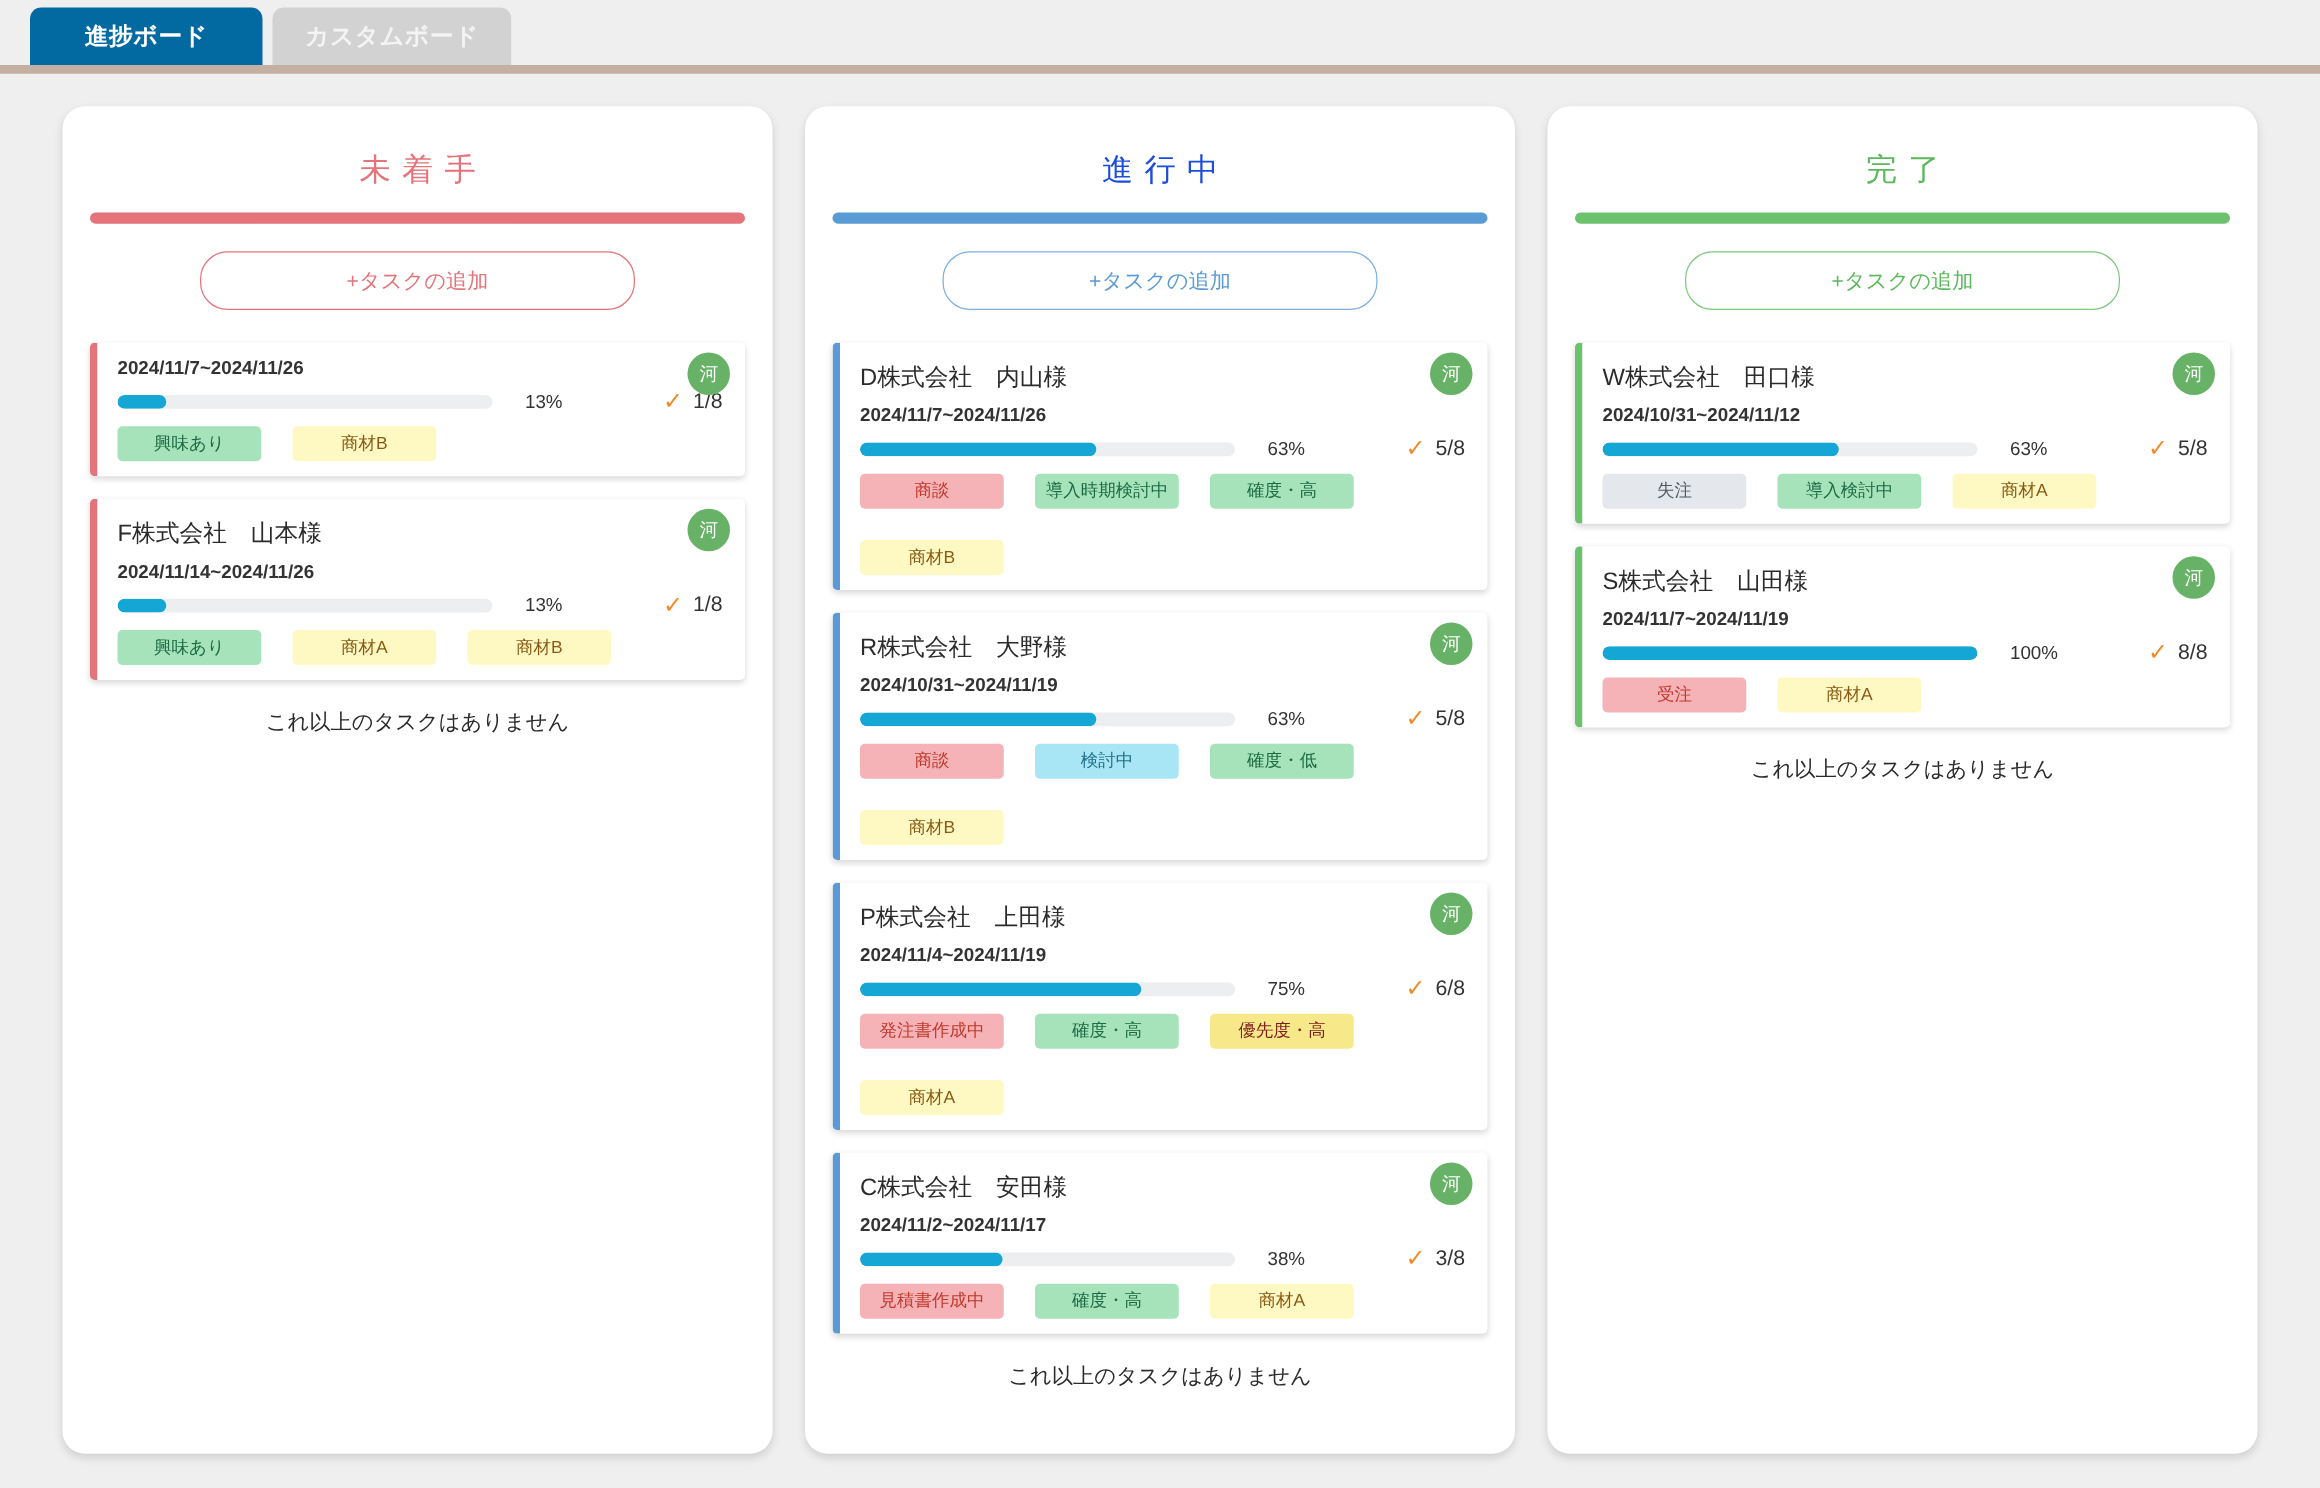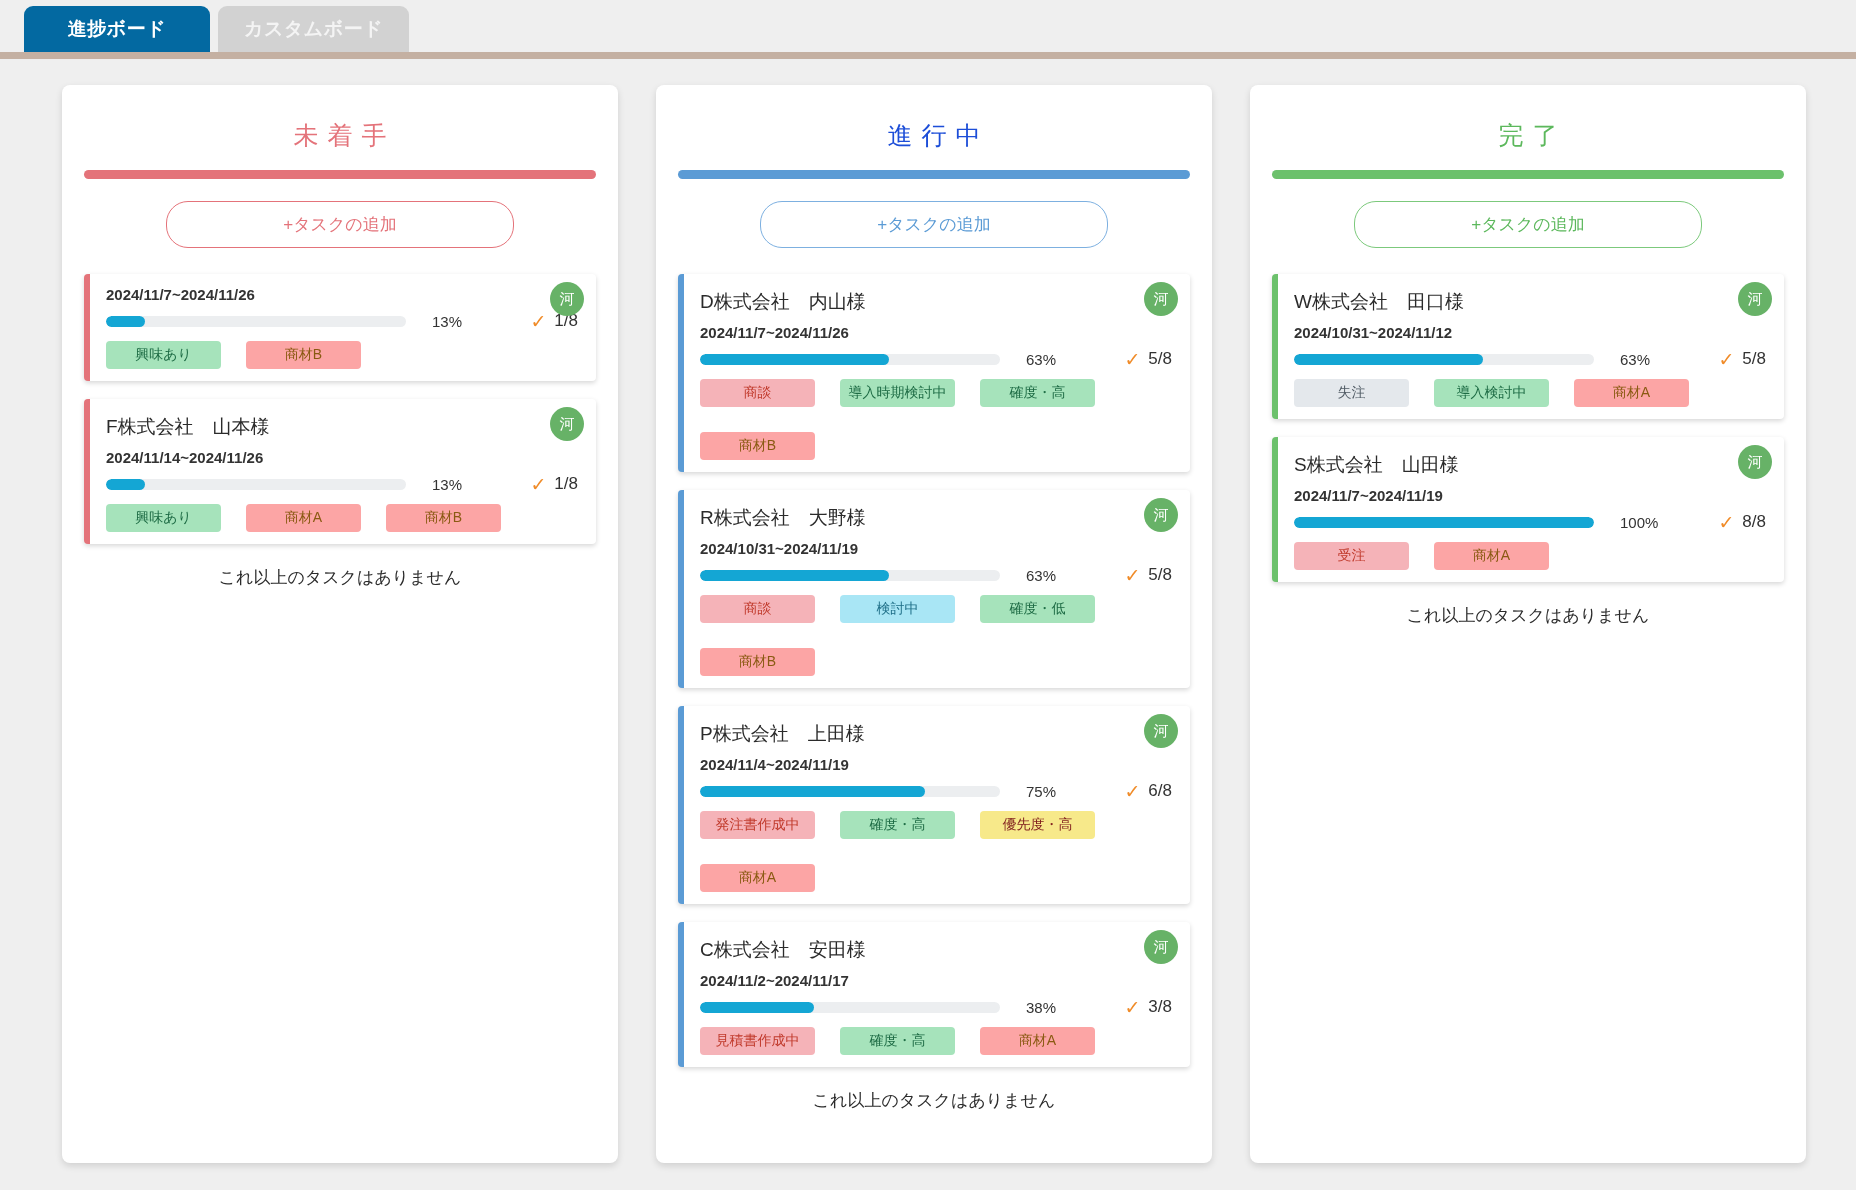--- a/index.html
+++ b/index.html
@@ -60,27 +60,26 @@
   .board {
     display: flex;
     gap: 26px;
     padding: 26px 50px 0 50px;
     box-sizing: border-box;
     height: calc(1190px - 59px);
   }
   .column {
     flex: 1 1 0;
     background: #ffffff;
-    border-radius: 8px;
+    border-radius: 18px;
     box-shadow: 0 3px 7px rgba(0,0,0,0.13);
     padding: 26px 22px 20px 22px;
     box-sizing: border-box;
     height: 1078px;
     overflow: hidden;
-    margin-left: 12px;
   }
   .col-title {
     text-align: center;
     font-size: 25px;
     letter-spacing: 9px;
     text-indent: 9px;
     font-weight: normal;
     margin: 8px 0 18px 0;
   }
   .col-bar {
@@ -92,21 +91,21 @@
     display: block;
     width: 348px;
     margin: 0 auto 26px auto;
     padding: 11px 0;
     text-align: center;
     font-size: 17px;
     border-radius: 22px;
     background: #ffffff;
     cursor: pointer;
     box-sizing: border-box;
-    font-family: Liberation Sans, sans-serif;
+    font-family: Liberation Mono, monospace;
   }
 
   
   .col-todo .col-title { color: #e4737a; }
   .col-todo .col-bar   { background: #e4737a; }
   .col-todo .add-task  { border: 1.5px solid #e4737a; color: #e4737a; }
   .col-doing .col-title { color: #1d4ed8; font-family: Liberation Serif, serif; }
   .col-doing .col-bar   { background: #5b9bd5; }
   .col-doing .add-task  { border: 1.5px solid #7db0e0; color: #5b9bd5; }
   .col-done .col-title { color: #5cb85c; }
@@ -206,21 +205,21 @@
   .tag {
     flex: 0 0 auto;
     width: 115px;
     text-align: center;
     font-size: 14px;
     padding: 5px 0;
     border-radius: 4px;
   }
   .tag-pink  { background: #f5b3b8; color: #c0392b; }
   .tag-green { background: #a6e3bb; color: #1d6b44; }
-  .tag-orange{ background: #fca5a5; color: #8a5a12; }
+  .tag-orange{ background: #fef9c3; color: #8a5a12; }
   .tag-blue  { background: #a9e6f5; color: #1f6f88; }
   .tag-yellow{ background: #f7e98a; color: #7f1d1d; }
   .tag-gray  { background: #e4e8ec; color: #4f5a63; }
 
   .empty-note {
     text-align: center;
     font-size: 17px;
     color: #2b2b2b;
     margin-top: 22px;
   }

